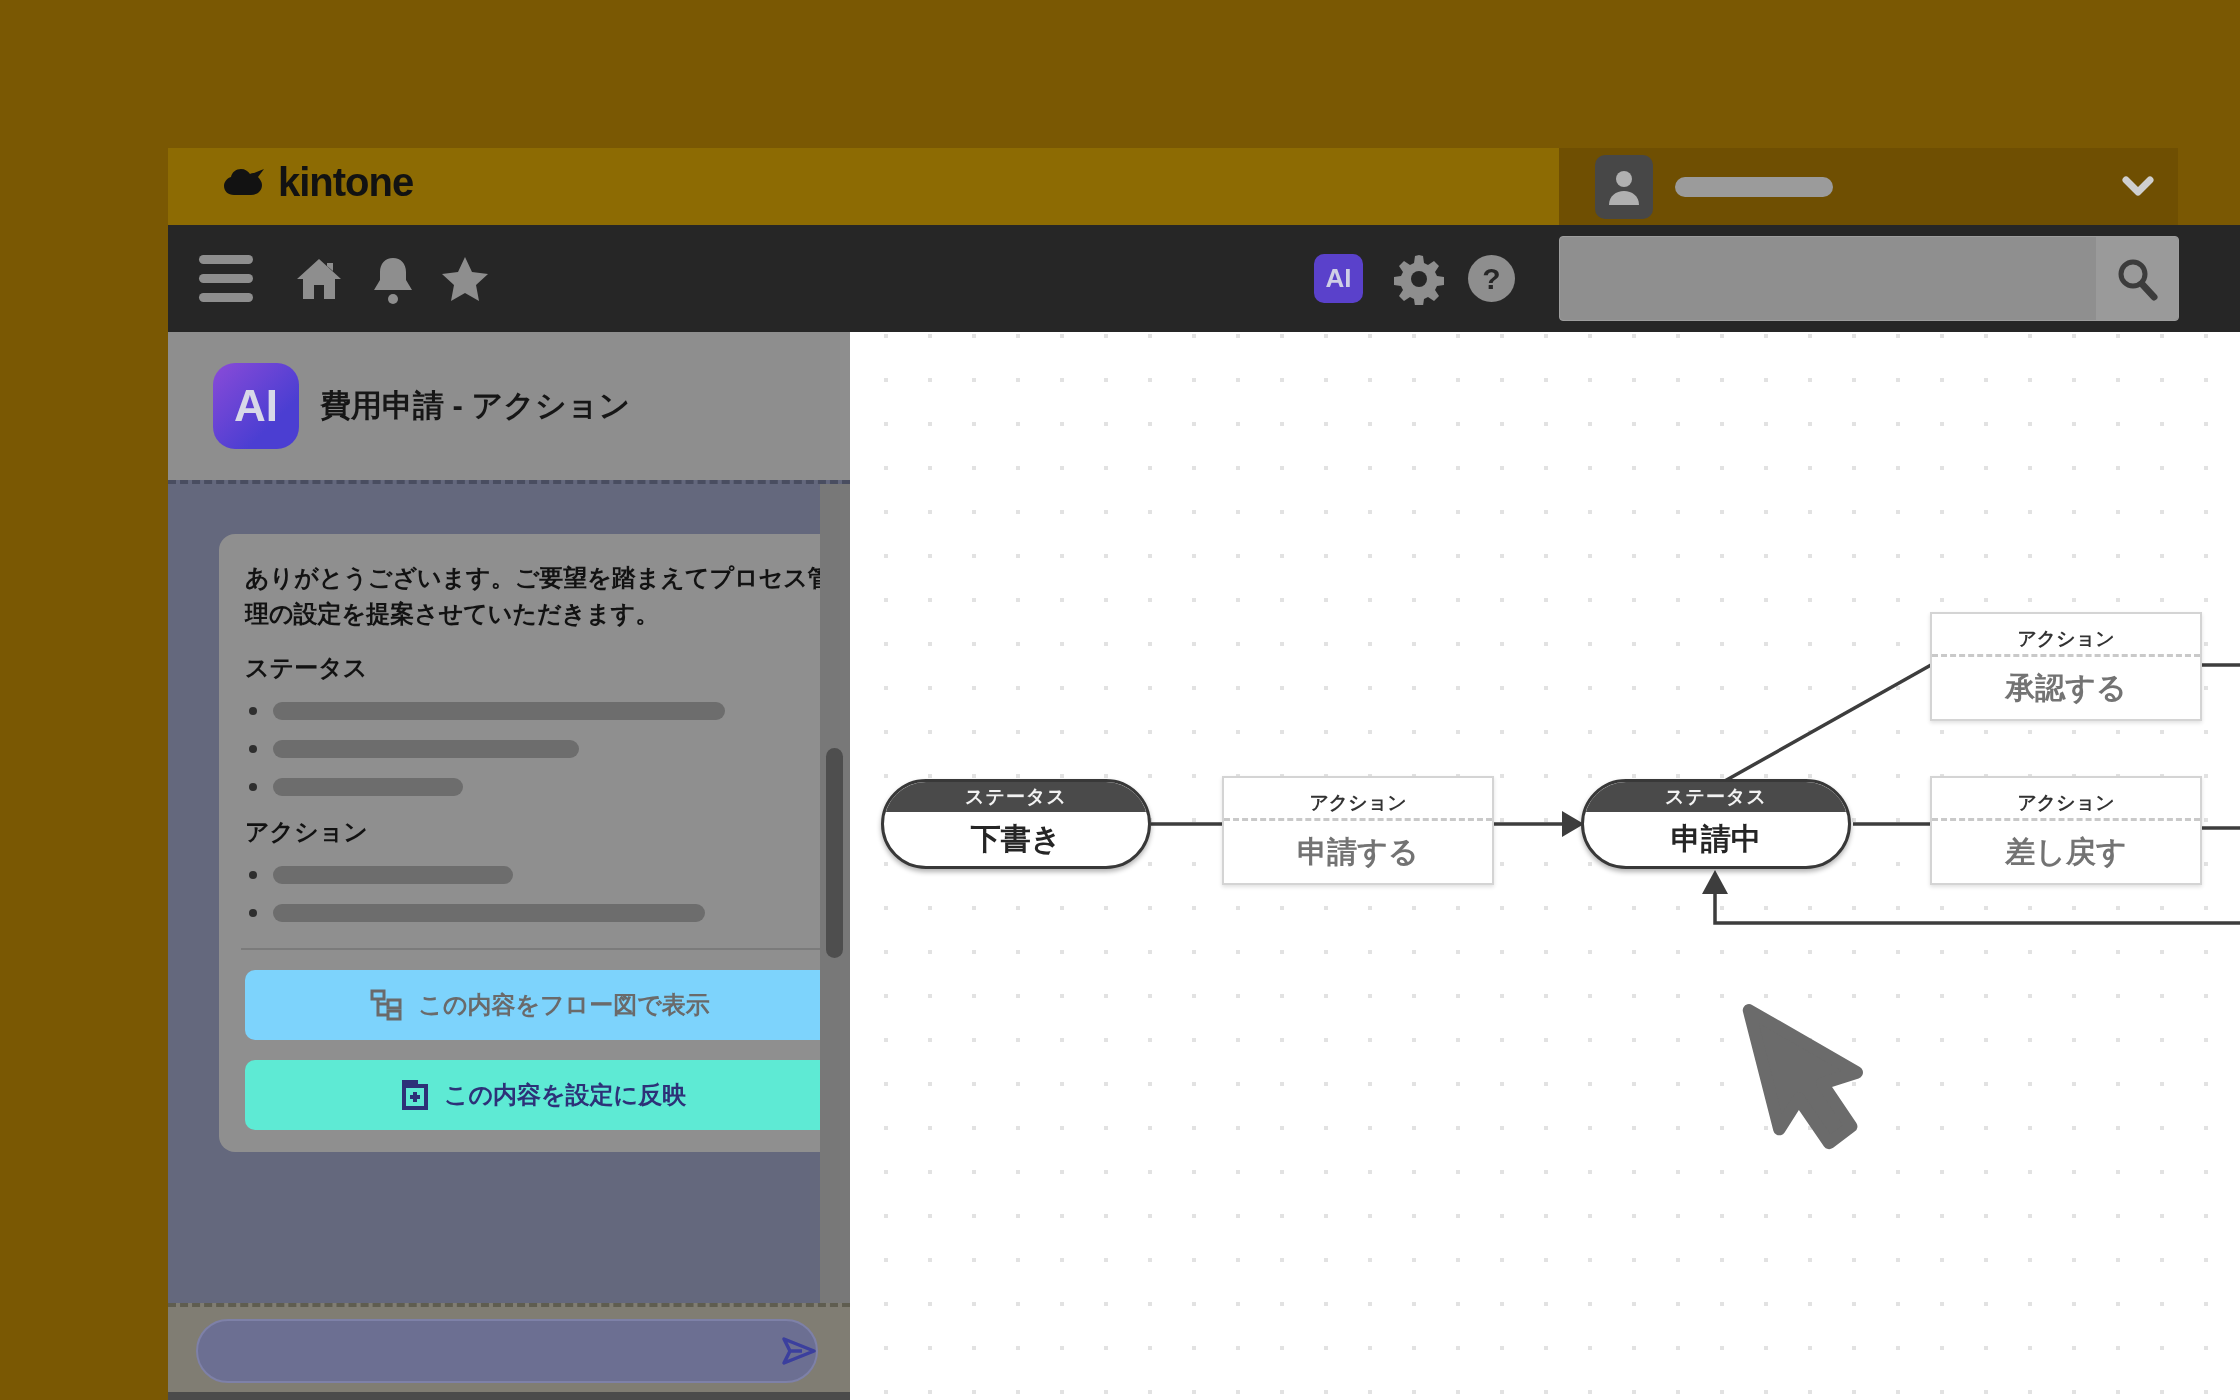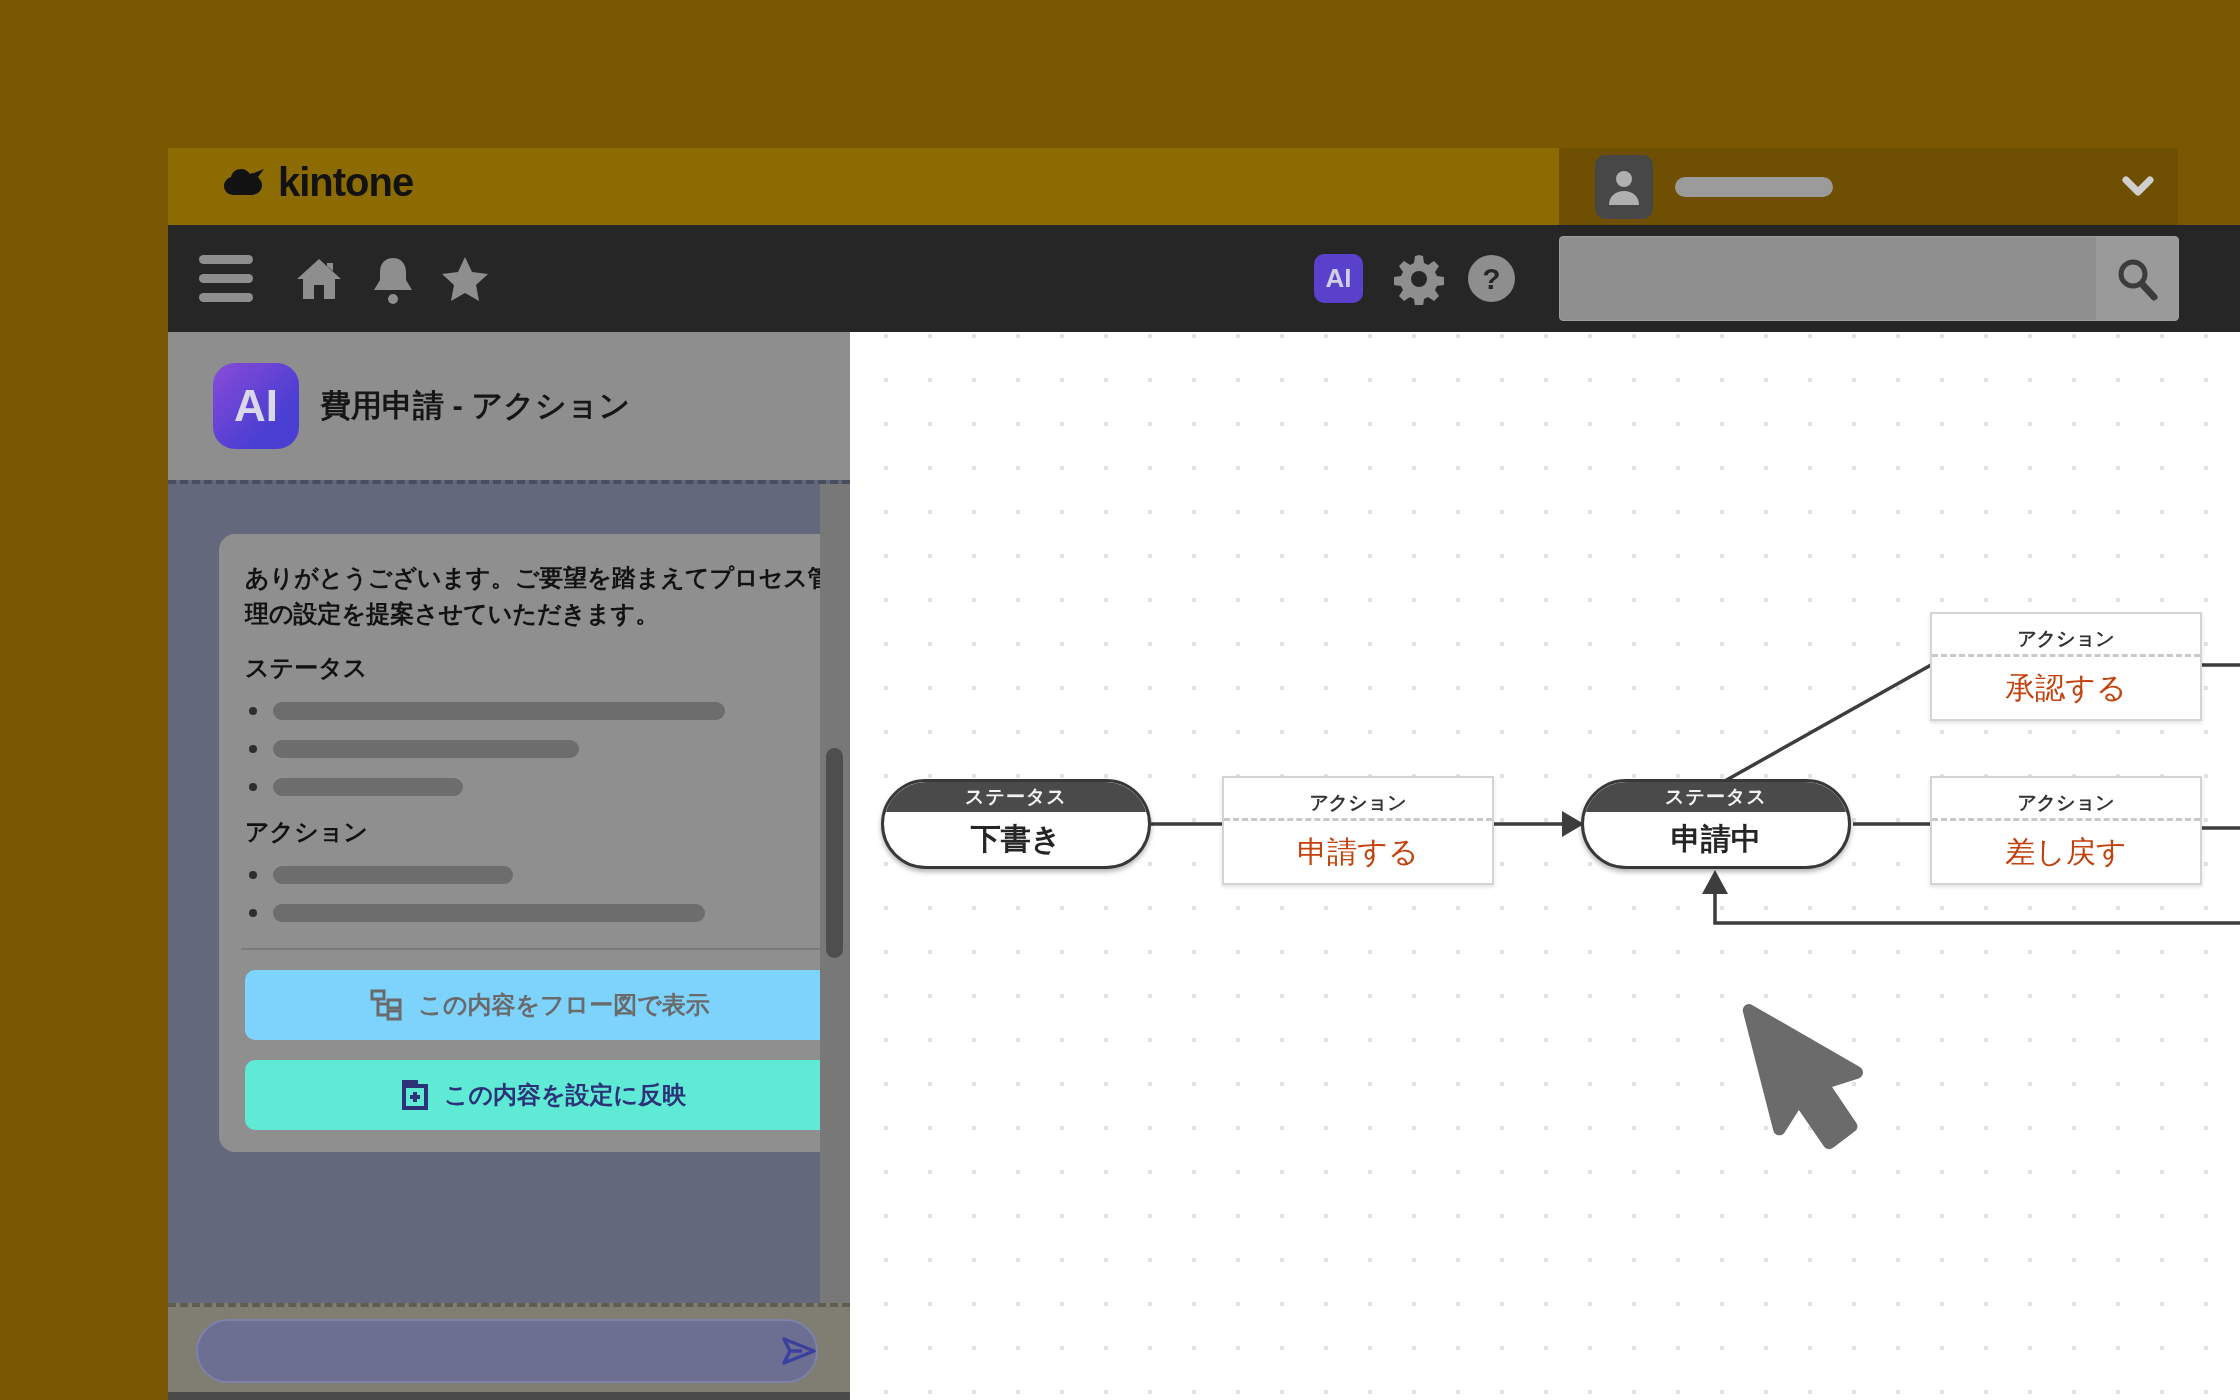--- a/index.html
+++ b/index.html
@@ -70,21 +70,21 @@
     background:#ffffff;overflow:hidden;box-sizing:border-box;box-shadow:0 3px 5px rgba(0,0,0,0.3);}
   .status-band{height:30px;background:#4a4a4a;color:#f2f2f2;font-size:19px;font-weight:800;letter-spacing:1px;
     display:flex;align-items:center;justify-content:center;}
   .status-label{height:54px;display:flex;align-items:center;justify-content:center;
     font-size:30px;font-weight:800;color:#252525;}
   .action-node{position:absolute;width:272px;border:2px solid #d4d4d4;background:#ffffff;box-sizing:border-box;
     box-shadow:0 2px 4px rgba(0,0,0,0.12);}
   .action-band{height:38px;display:flex;align-items:flex-end;justify-content:center;padding-bottom:2px;
     font-size:19px;font-weight:700;color:#333;border-bottom:3px dashed #c9c9c9;}
   .action-label{height:62px;display:flex;align-items:center;justify-content:center;
-    font-size:30px;font-weight:400;color:#c2410c;}
+    font-size:30px;font-weight:700;color:#737373;}
   .cursor{position:absolute;left:887px;top:670px;}
 </style>
 </head>
 <body>
 
 <div class="stage">
 
   <div class="yellow-header">
     <div class="logo">
       <svg width="52" height="40" viewBox="0 0 52 40">

